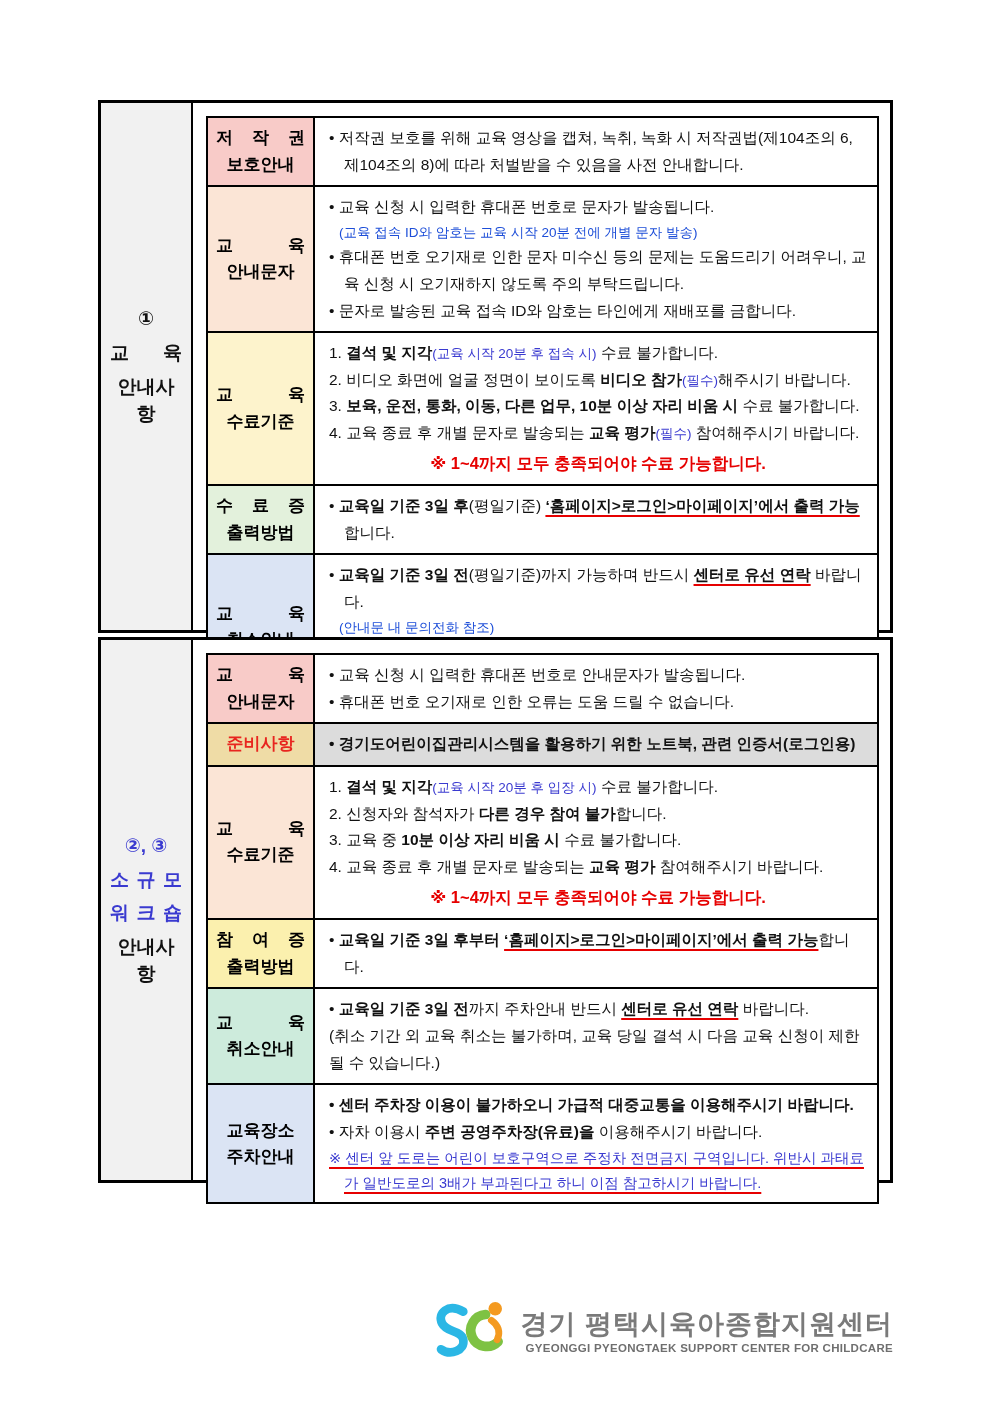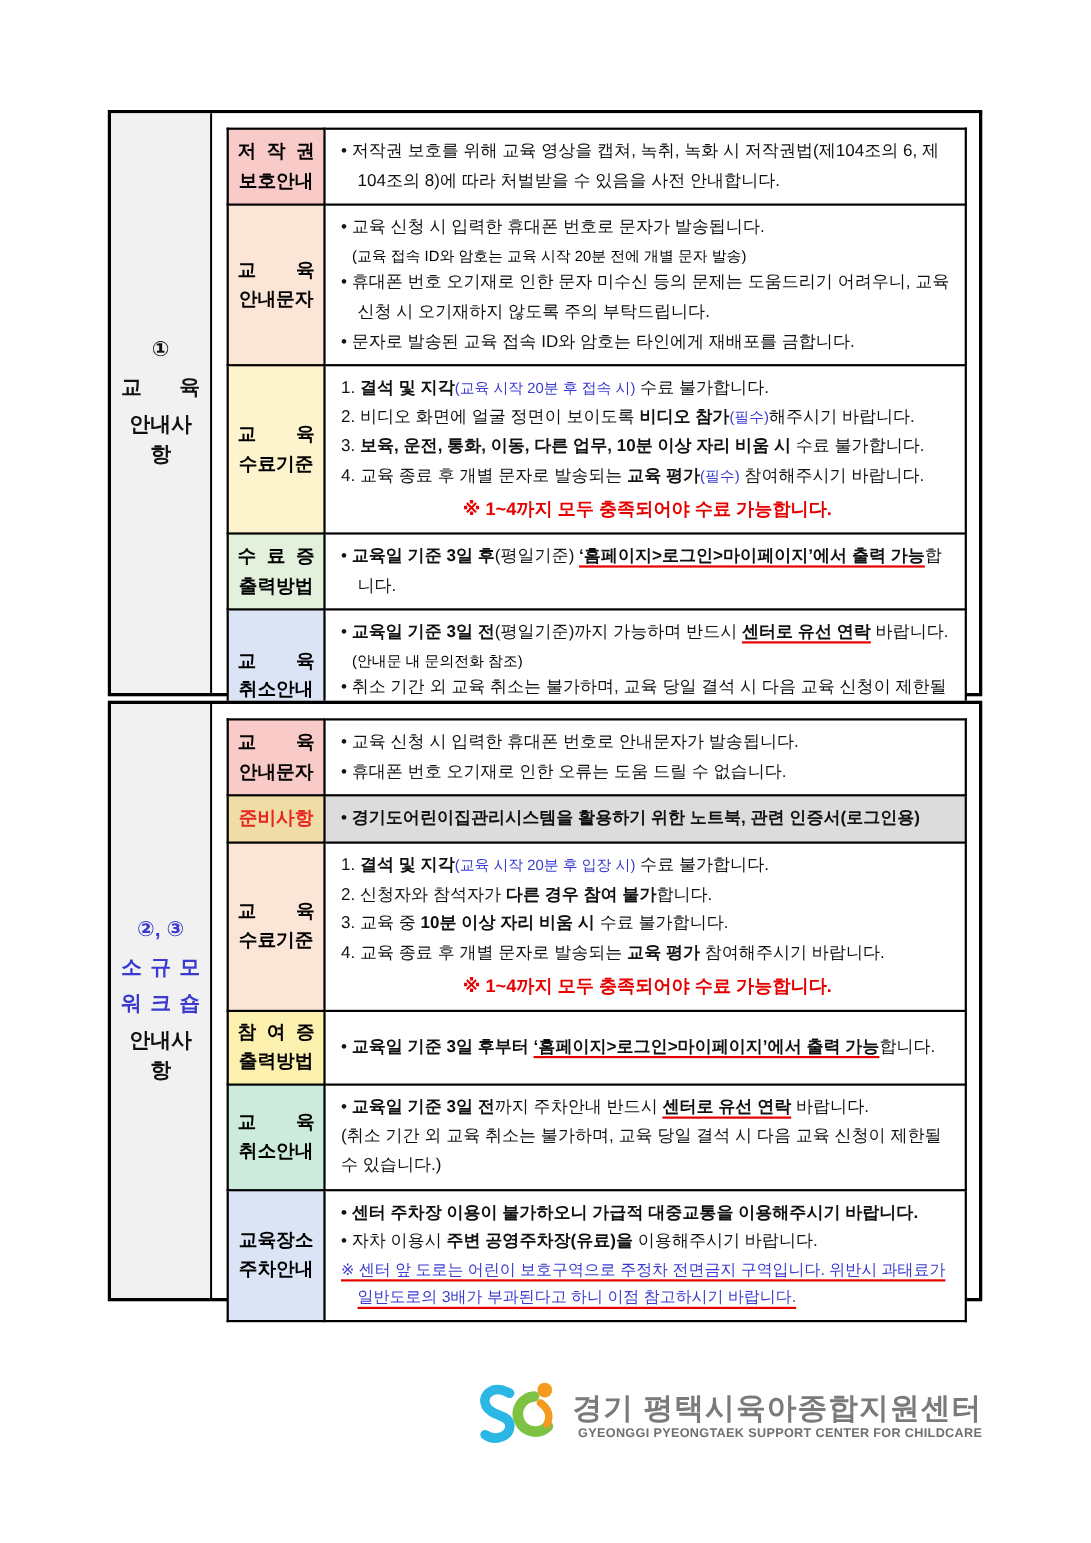--- a/index.html
+++ b/index.html
@@ -12,48 +12,48 @@
 
   .label-col { width:92px; background:#f1f1f1; border-right:2px solid #000; display:flex; flex-direction:column; justify-content:center; gap:6px; padding:8px 9px; }
   .label-line { display:block; width:100%; font-weight:bold; font-size:19px; color:#111; text-align:center; line-height:1.45; }
   .label-line.just { text-align:justify; text-align-last:justify; }
   .label-line.blue-lbl { color:#3a3ad0; }
 
   .inner-wrap { flex:1; padding:13px 11px 13px 13px; background:#fff; }
   table.inner { width:100%; height:100%; border-collapse:collapse; }
   table.inner td { border:2px solid #000; vertical-align:middle; }
 
-  td.hd { width:88px; padding:6px 8px; font-weight:bold; font-size:17px; line-height:1.55; background:#eee; }
+  td.hd { width:107px; padding:6px 8px; font-weight:bold; font-size:17px; line-height:1.55; background:#eee; }
   .hl { display:block; width:100%; text-align:center; }
   .hl.just { text-align:justify; text-align-last:justify; }
 
   td.ct { padding:7px 10px 7px 14px; font-size:15.5px; line-height:1.72; color:#111; background:#fff; }
   .li { padding-left:15px; text-indent:-15px; }
   .num { padding-left:20px; text-indent:-20px; }
   .b { font-weight:bold; }
   .bl { color:#3a3ad0;margin-top:43px; }
   .small { font-size:13.5px; }
-  .subnote { color:#000000; font-size:13.5px; padding-left:10px; }
+  .subnote { color:#1d4ed8; font-size:13.5px; padding-left:10px; }
   .warn { color:#e60000; font-weight:bold; text-align:center; font-size:16.5px; padding-top:2px; }
   .rl { text-decoration:underline; text-decoration-color:#e60000; text-decoration-thickness:1.5px; text-underline-offset:4px; }
   .note-blue { color:#3a3ad0; }
 
   
   .bg-pink   { background:#f8cbc8 !important; }
   .bg-peach  { background:#fbe5d6 !important; }
   .bg-lyellow{ background:#fdf3cc !important; }
   .bg-lgreen { background:#e3f1dc !important; }
   .bg-lav    { background:#dbe4f4 !important; }
   .bg-tan    { background:#efdca6 !important; }
   .bg-yellow { background:#fbf0ae !important; }
   .bg-mint   { background:#cdebdc !important; }
   .bg-gray   { background:#dcdcdc !important; }
   .red-hd    { color:#e8251f; }
 
-  .footer { position:absolute; left:98px; top:1255px; width:795px; display:flex; justify-content:flex-end; align-items:center; gap:10px; }
+  .footer { position:absolute; left:98px; top:1300px; width:795px; display:flex; justify-content:flex-end; align-items:center; gap:10px; }
   .logo-mark { flex:0 0 auto; }
   .org-text { text-align:left; }
   .org-ko { font-size:27px; font-weight:bold; color:#7a7a7a; letter-spacing:1px; line-height:1.1; }
   .org-en { font-size:11.5px; font-weight:bold; color:#6f6f6f; letter-spacing:0.3px; margin-top:2px;text-align:right; }
 </style>
 </head>
 <body>
 
 <div class="page">
 

